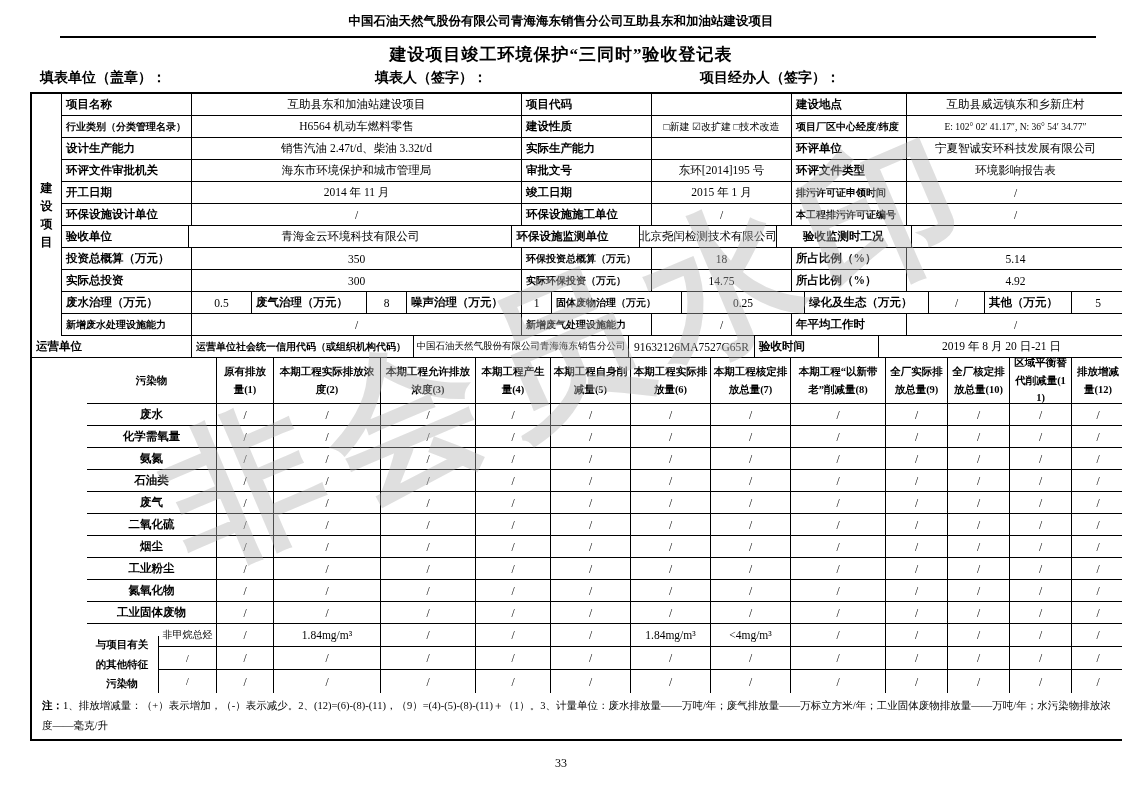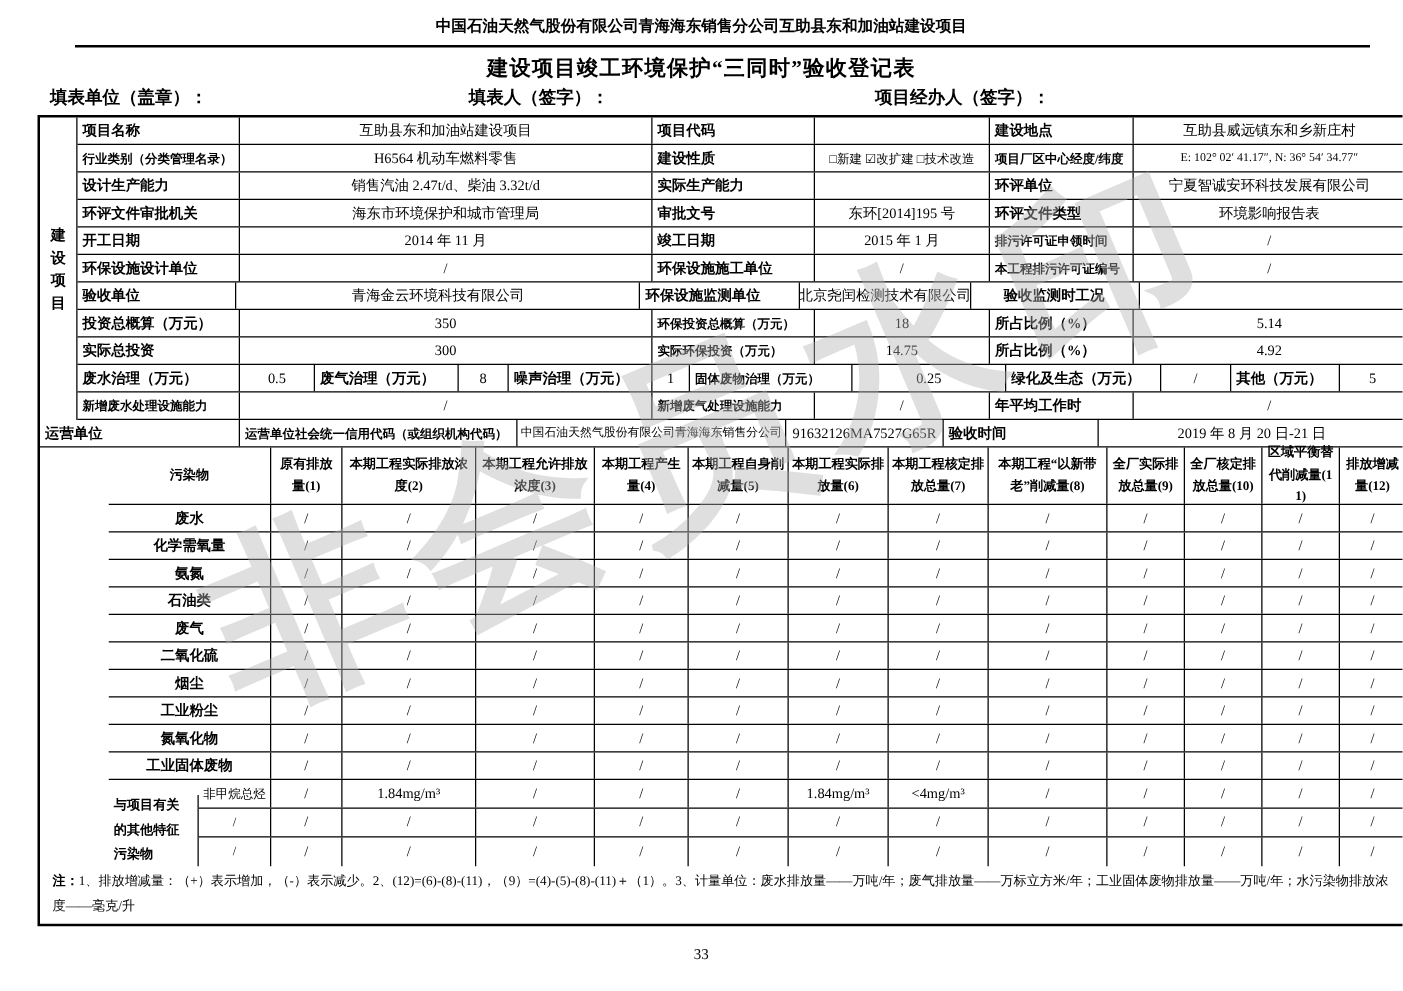--- a/index.html
+++ b/index.html
@@ -36,21 +36,21 @@
   .vtext2{width:42px;word-break:break-all;letter-spacing:8px;line-height:1.92;font-weight:bold;font-size:12px;text-align:left;padding-left:3px;}
   .sec2-rows{margin-left:55px;}
   .phead{display:flex;height:46px;border-bottom:1px solid #000;box-sizing:border-box;}
   .phcell{box-sizing:border-box;border-right:1px solid #000;display:flex;align-items:center;justify-content:center;text-align:center;font-weight:bold;font-size:10.5px;line-height:1.7;white-space:normal;word-break:break-all;padding:0 2px;}
   .phcell:last-child{border-right:none;}
   .prow{display:flex;height:22px;border-bottom:1px solid #000;box-sizing:border-box;}
   .pname{font-weight:bold;font-size:11.5px;justify-content:center;padding-left:0;}
   .spname{font-size:10px;justify-content:center;}
 
   .sp-block{position:relative;}
-  .spgroup{position:absolute;left:0;top:12px;bottom:0;width:72px;border-right:1px solid #000;box-sizing:border-box;display:flex;align-items:center;}
+  .spgroup{position:absolute;left:0;top:12px;bottom:0;width:72px;border-right:1px solid #000;box-sizing:border-box;display:flex;align-items:center;text-align:center;}
   .spgroup-text{font-weight:bold;font-size:10.5px;word-break:break-all;line-height:1.9;padding-left:4px;width:62px;}
   .sp-rows{margin-left:72px;}
   .sprow{display:flex;height:23px;border-bottom:1px solid #000;box-sizing:border-box;}
   .sprow:last-child,.note-row{border-bottom:none;}
 
   .note-row{padding:3px 8px 3px 10px;font-size:10.5px;line-height:1.9;min-height:40px;}
   .note-prefix{font-weight:bold;}
 
   .page-num{text-align:center;font-size:12px;margin-top:15px;}
 

